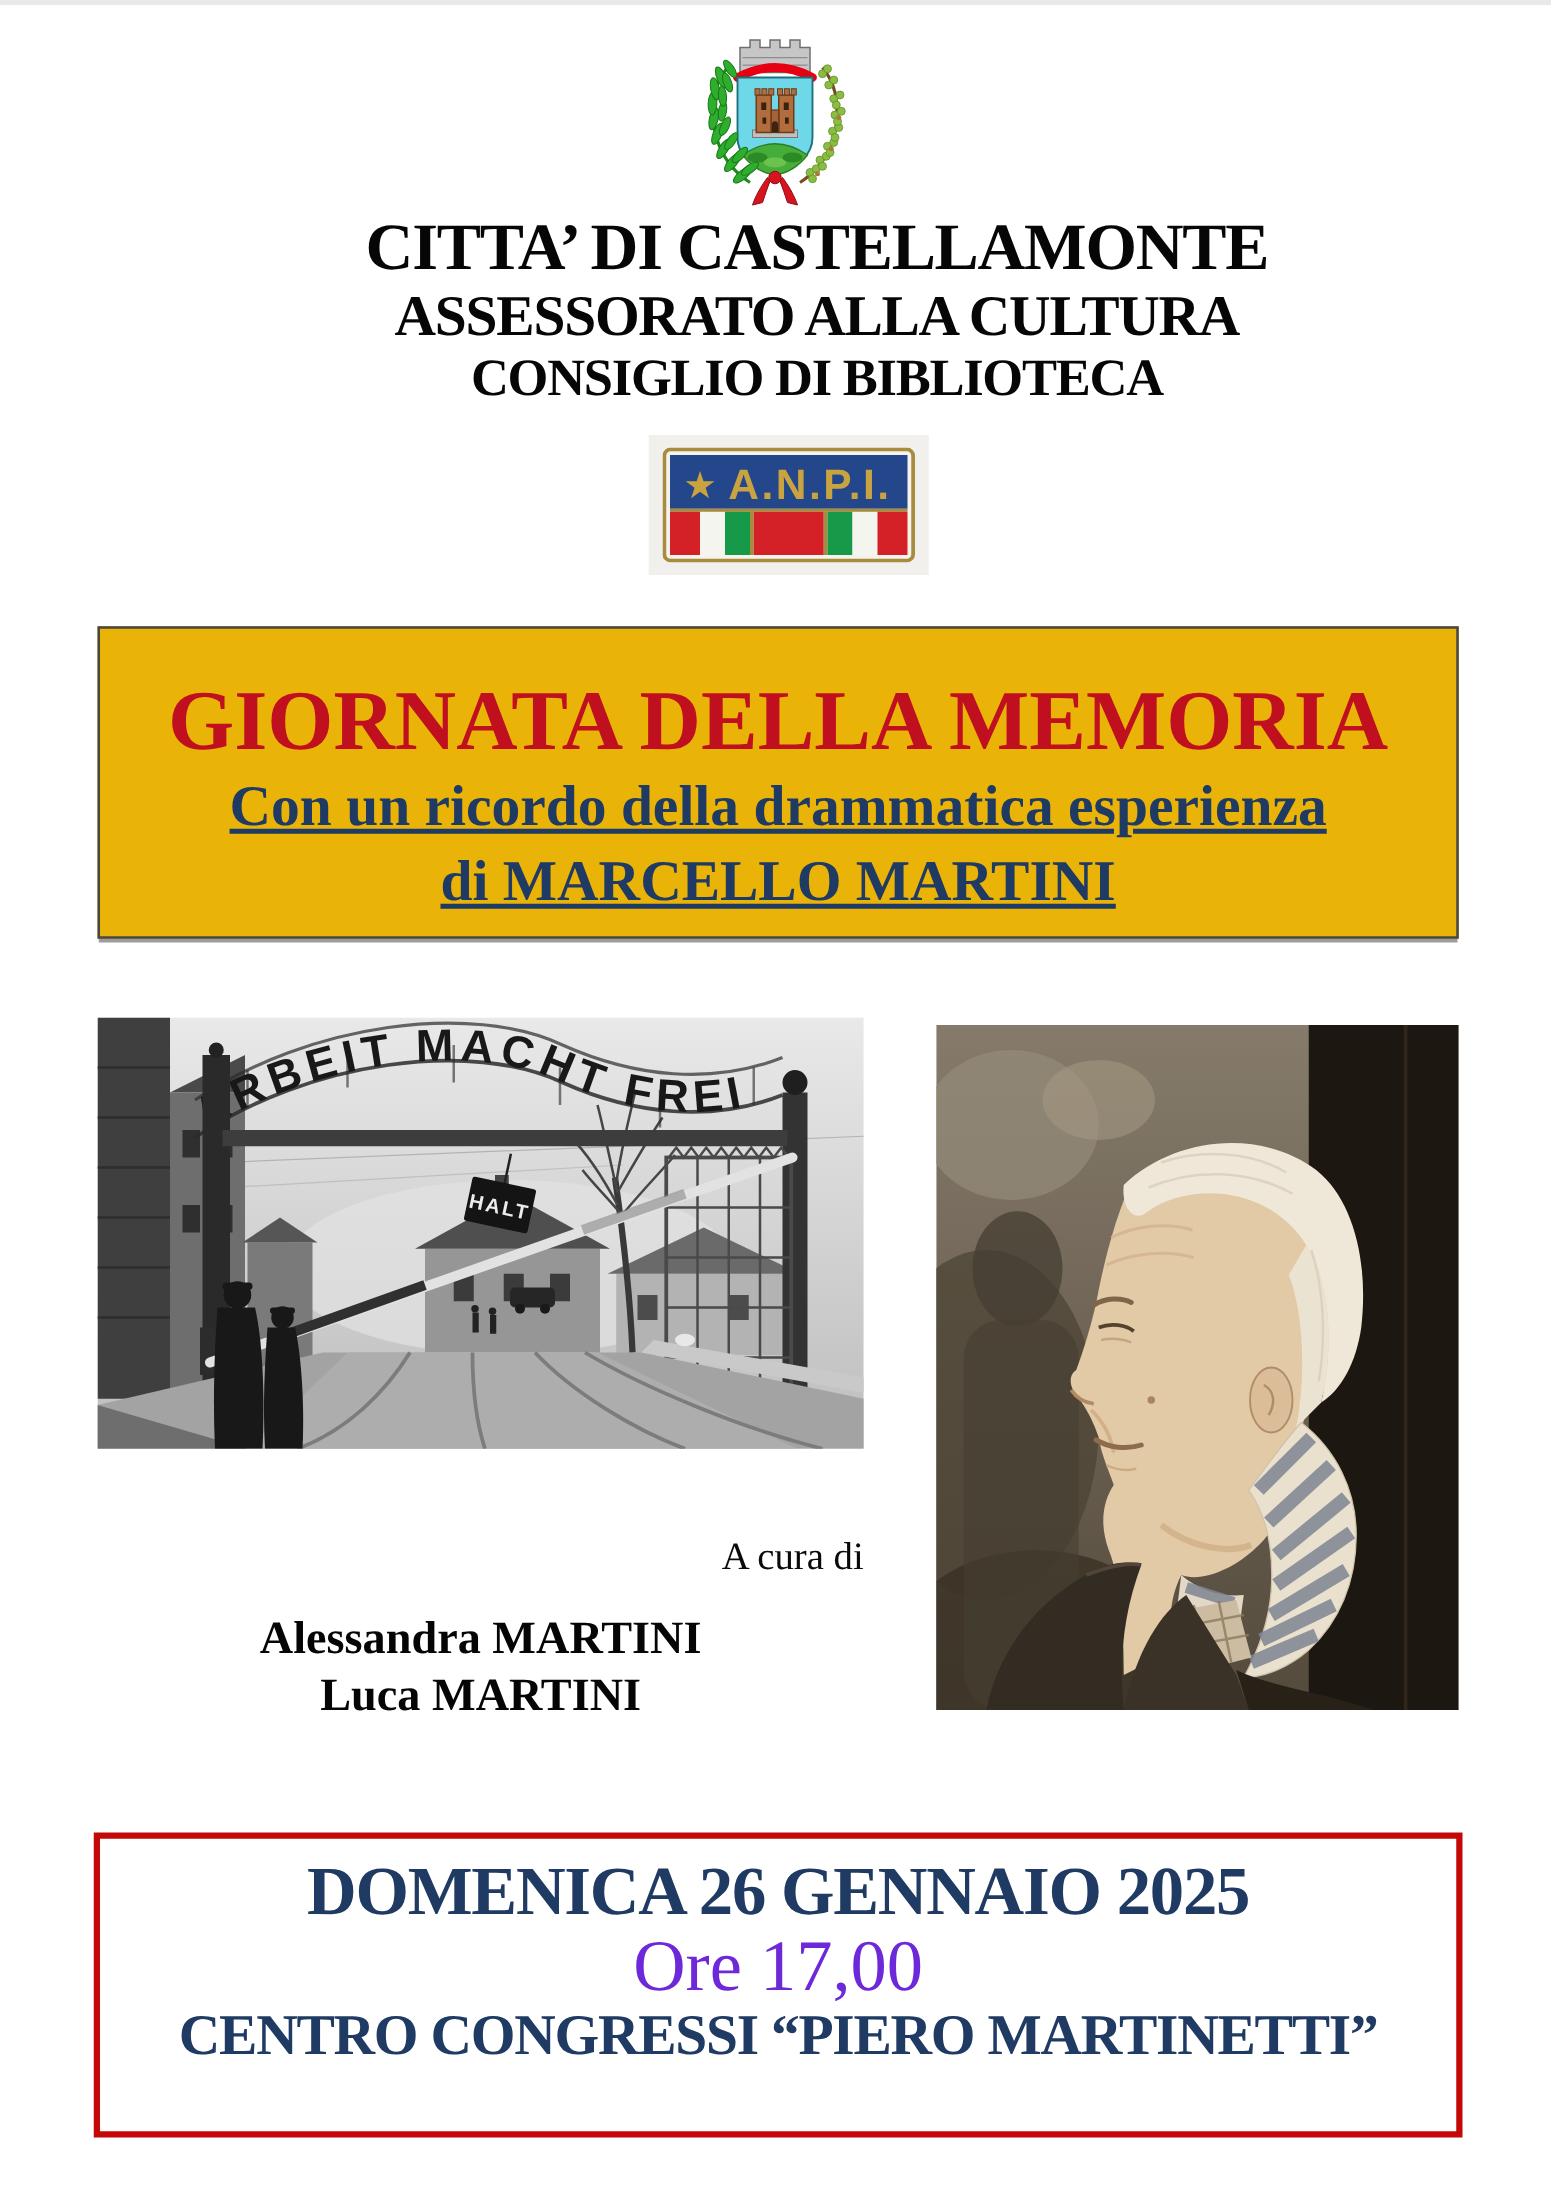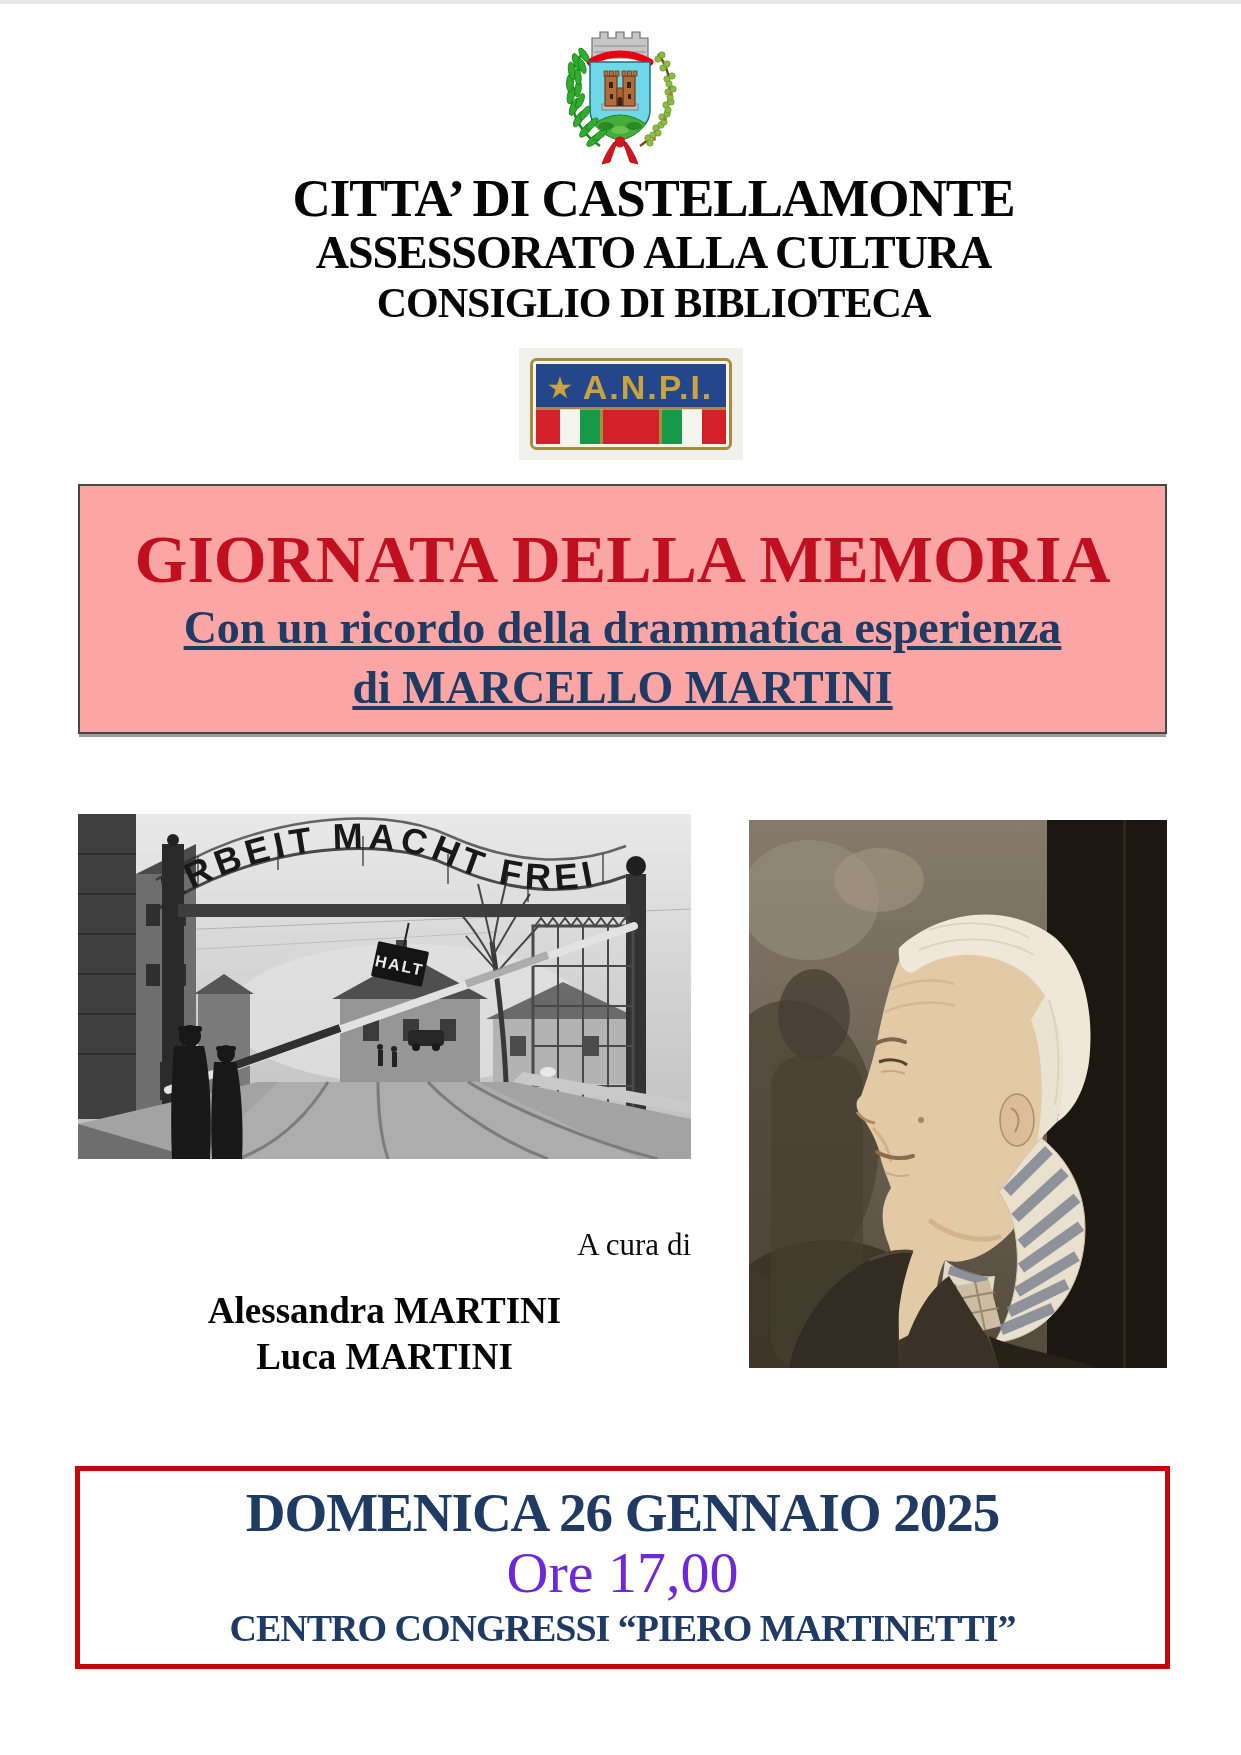--- a/index.html
+++ b/index.html
@@ -11,38 +11,38 @@
   .abs{position:absolute;}
   
   .header-text{left:0;top:164px;width:1241px;text-align:center;transform:translateX(33px);}
   .h-line1{font-size:53px;font-weight:bold;line-height:60px;letter-spacing:-1px;color:#060606;}
   .h-line2{font-size:46px;font-weight:bold;line-height:50px;letter-spacing:-1px;color:#060606;}
   .h-line3{font-size:42px;font-weight:bold;line-height:50px;letter-spacing:-1px;color:#060606;}
   
   .anpi-wrap{left:519px;top:344px;width:224px;height:112px;background:#f2f0ed;
     display:flex;align-items:center;justify-content:center;}
   
-  .title-box{left:78px;top:480px;width:1089px;height:250px;background:#fca5a5;
+  .title-box{left:78px;top:497px;width:1089px;height:250px;background:#eab308;
     border:2px solid #474747;box-sizing:border-box;box-shadow:0 4px 0 -1px #9d9d9d;
     text-align:center;padding-top:34px;}
   .title-red{font-size:68px;font-weight:bold;line-height:78px;letter-spacing:0px;color:#c01020;}
   .title-sub{font-size:46px;font-weight:bold;line-height:60px;color:#1f3a63;text-decoration:underline;}
   
   .photo-left{left:78px;top:810px;width:613px;height:345px;}
   .photo-right{left:749px;top:816px;width:418px;height:548px;}
   .photo-left svg,.photo-right svg{display:block;}
   
   .acuradi{left:78px;top:1224px;width:613px;text-align:right;font-size:31px;line-height:34px;color:#0a0a0a;}
   .names{left:78px;top:1284px;width:613px;text-align:center;font-size:37px;font-weight:bold;line-height:46px;color:#050505;}
   
-  .event-box{left:75px;top:1462px;width:1095px;height:203px;box-sizing:border-box;
+  .event-box{left:75px;top:1462px;width:1095px;height:244px;box-sizing:border-box;
     border:5px solid #c40808;background:#fff;text-align:center;padding-top:9px;}
   .ev-date{font-size:55px;font-weight:bold;line-height:66px;letter-spacing:-1px;color:#1f3a63;}
   .ev-time{font-size:58px;line-height:54px;color:#6d28d9;}
-  .ev-venue{font-size:38px;font-weight:bold;line-height:56px;letter-spacing:-1px;color:#1f3a63;}
+  .ev-venue{font-size:46px;font-weight:bold;line-height:56px;letter-spacing:-1px;color:#1f3a63;}
 </style>
 </head>
 <body>
 
 <div class="page">
 
   <div class="abs" style="left:550px;top:22px;width:140px;height:140px;">
     <svg width="140" height="140" viewBox="0 0 140 140">
 
       <path d="M42,32 L42,12 L50,12 L50,6 L58,6 L58,12 L66,12 L66,6 L74,6 L74,12 L82,12 L82,6 L90,6 L90,12 L98,12 L98,32 Z" fill="#c6c6c6" stroke="#6f6f6f" stroke-width="1.2"></path>

